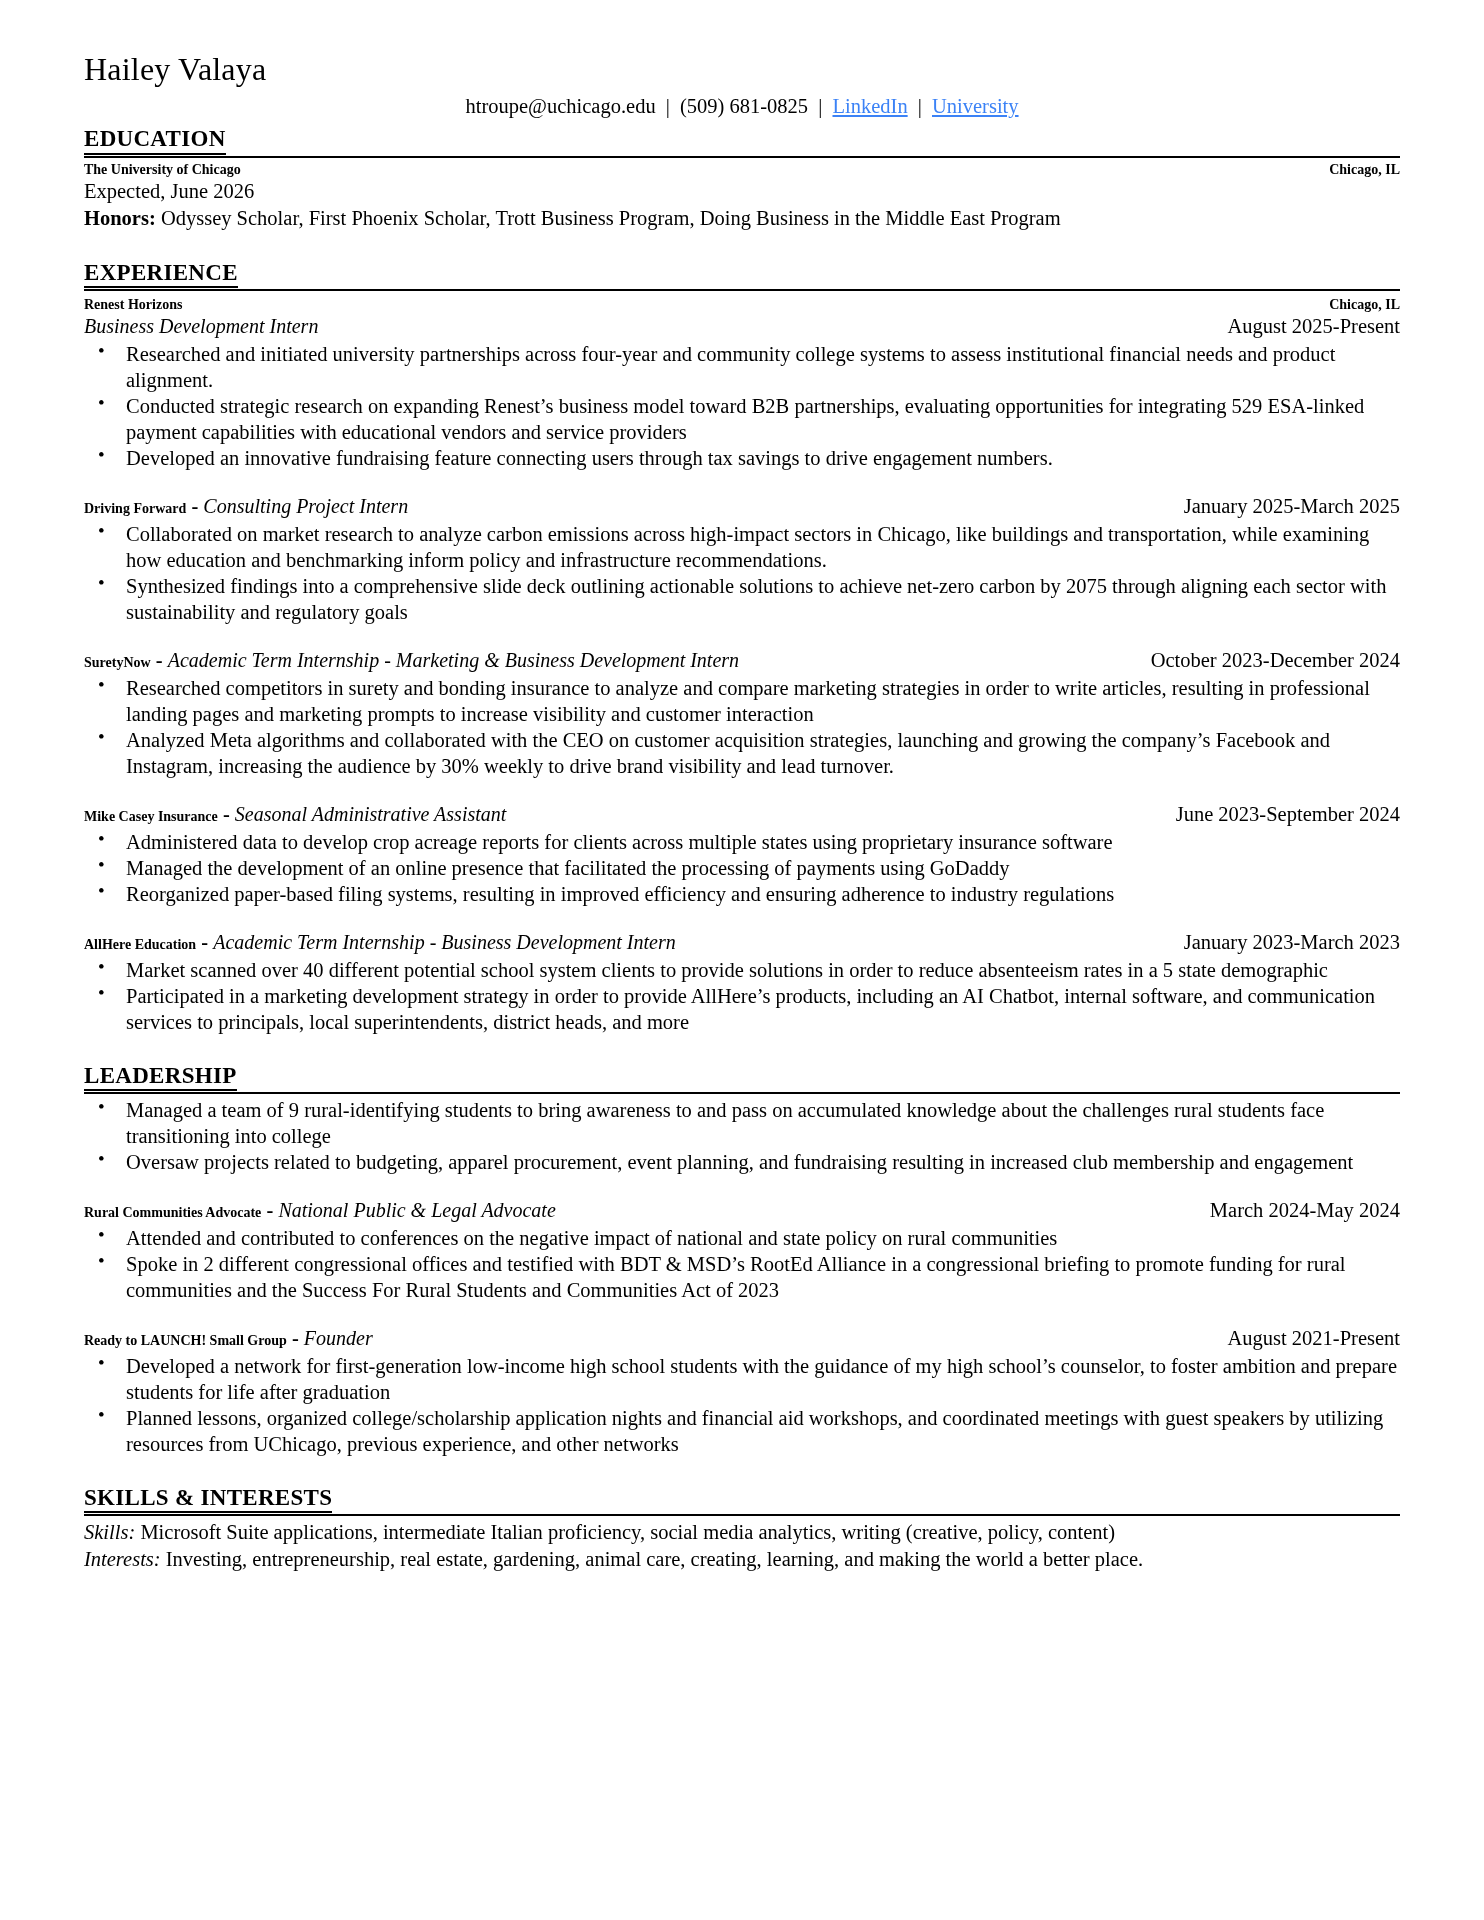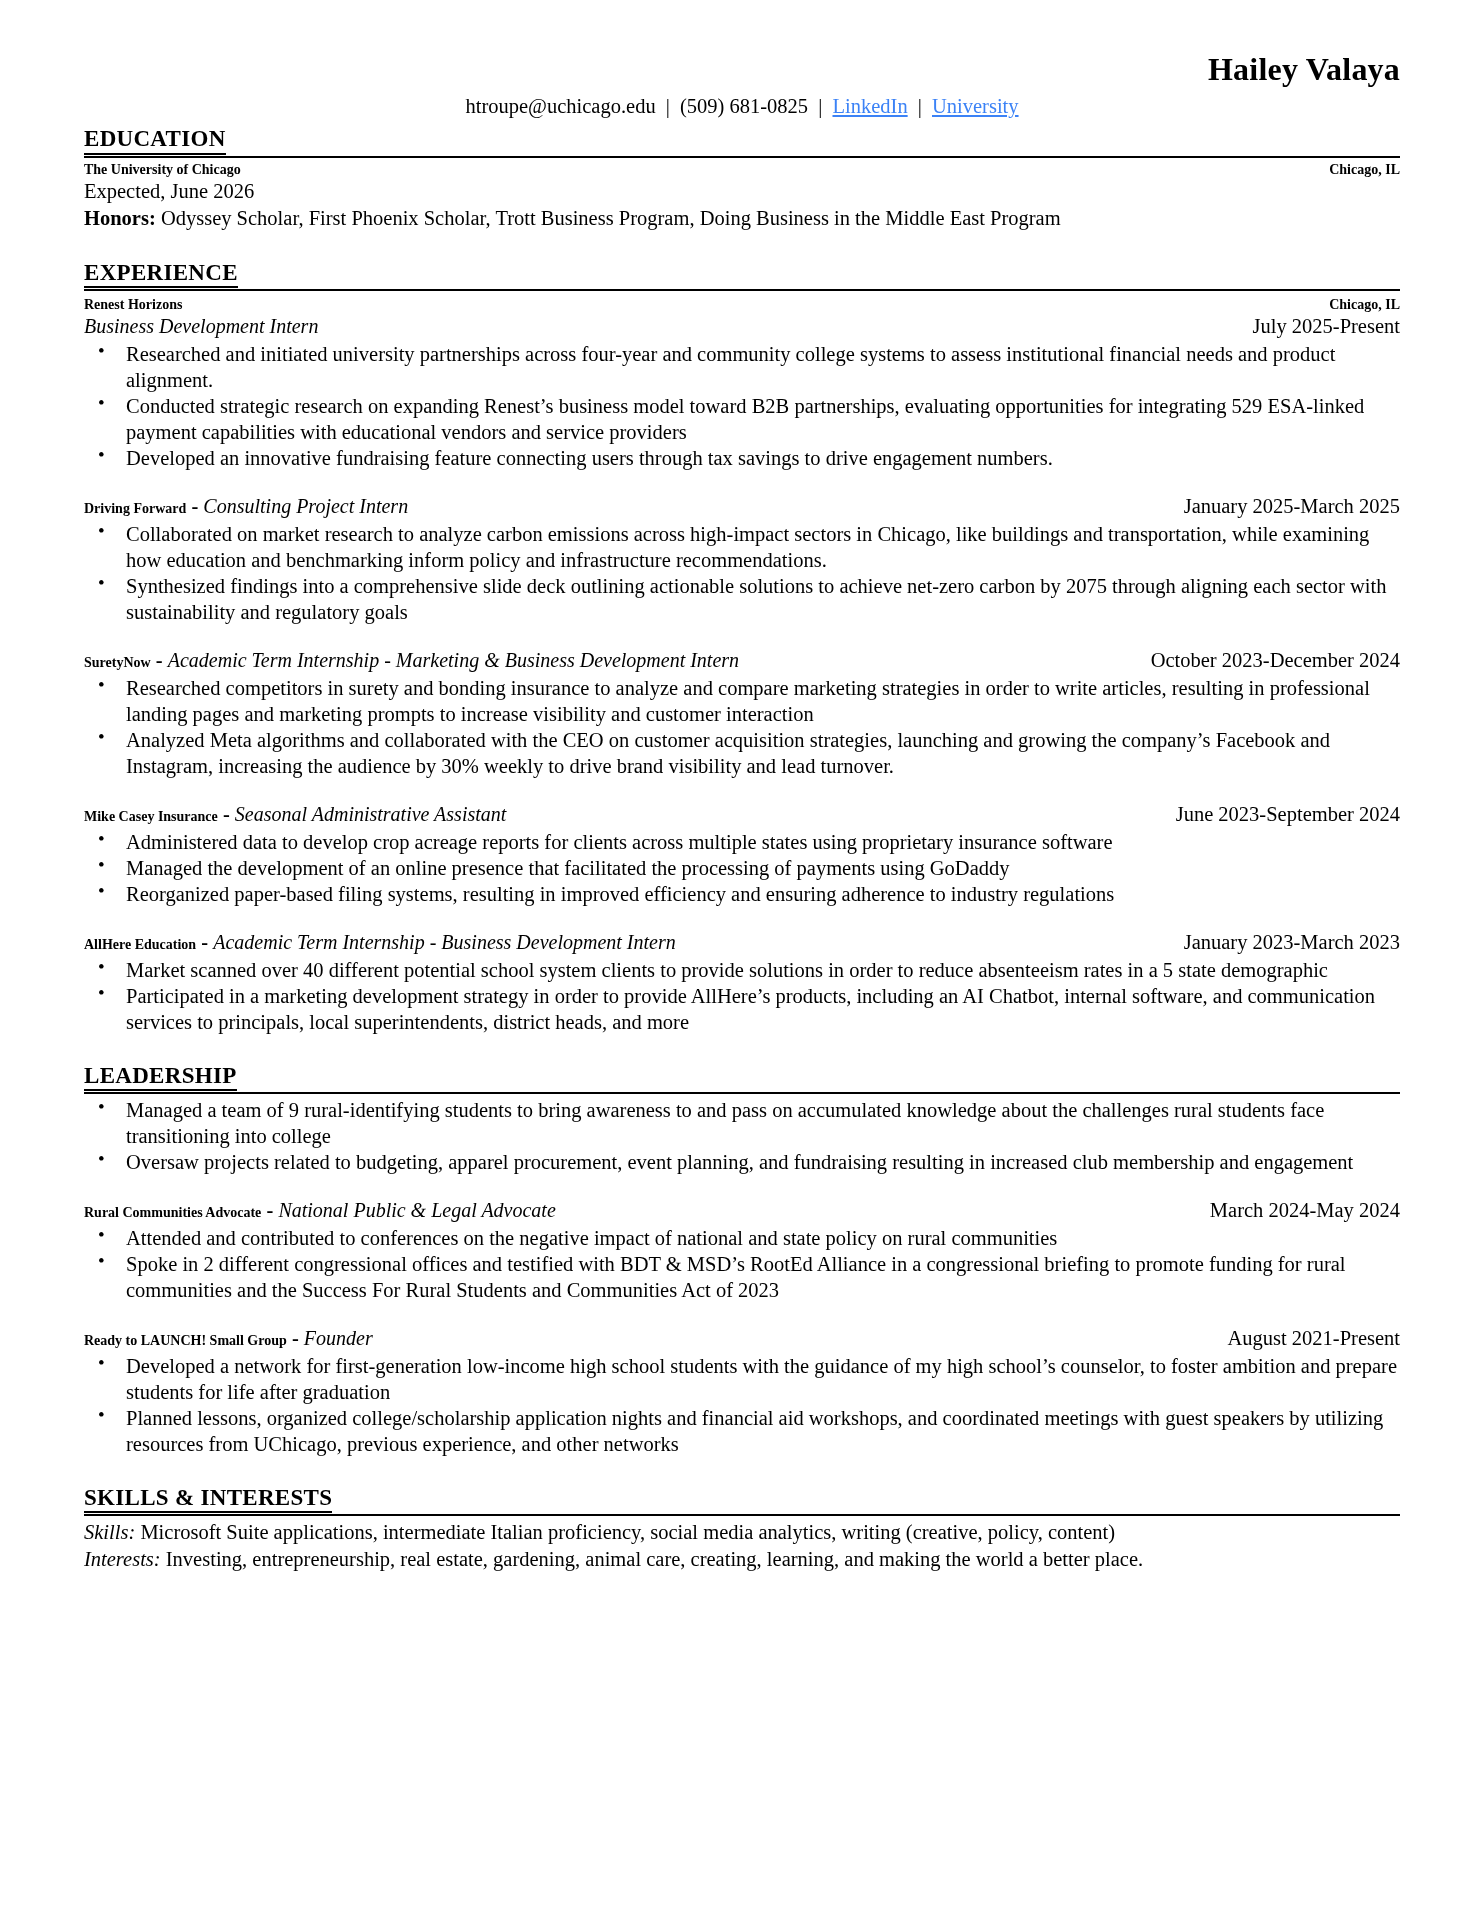--- a/index.html
+++ b/index.html
@@ -13,23 +13,23 @@
   }
   .page {
     width: 1484px;
     min-height: 1920px;
     background: #fff;
     padding: 52px 84px 40px 84px;
   }
 
   
   .name {
-    text-align: right;
+    text-align: left;
     font-size: 32px;
-    font-weight: bold;
+    font-weight: normal;
     letter-spacing: 0.2px;
     line-height: 1.12;
     margin: 0 0 6px 0;
   }
   .contact {
     text-align: center;
     font-size: 20.5px;
     line-height: 1.2;
     margin: 0 0 8px 0;
     white-space: nowrap;
@@ -150,21 +150,21 @@
     <div class="section-head">EXPERIENCE</div>
     <hr class="section-rule">
     <div id="experience-entries">
         <div class="entry">
           <div class="row">
             <div class="left"><span class="org">Renest Horizons</span></div>
             <div class="right org">Chicago, IL</div>
           </div>
           <div class="row">
             <div class="left role-italic">Business Development Intern</div>
-            <div class="right" style="font-size: 20.5px;">July 2025-Present</div>
+            <div class="right" style="font-size: 20.5px;">August 2025-Present</div>
           </div>
           <ul class="bullets">
             <li>Researched and initiated university partnerships across four-year and community college systems to assess institutional financial needs and product alignment.</li>
             <li>Conducted strategic research on expanding Renest’s business model toward B2B partnerships, evaluating opportunities for integrating 529 ESA-linked payment capabilities with educational vendors and service providers</li>
             <li>Developed an innovative fundraising feature connecting users through tax savings to drive engagement numbers.</li>
           </ul>
         </div>
         <div class="entry">
           <div class="row">
             <div class="left"><span class="org">Driving Forward</span><span class="dash"> - </span><span class="role-italic">Consulting Project Intern</span></div>

